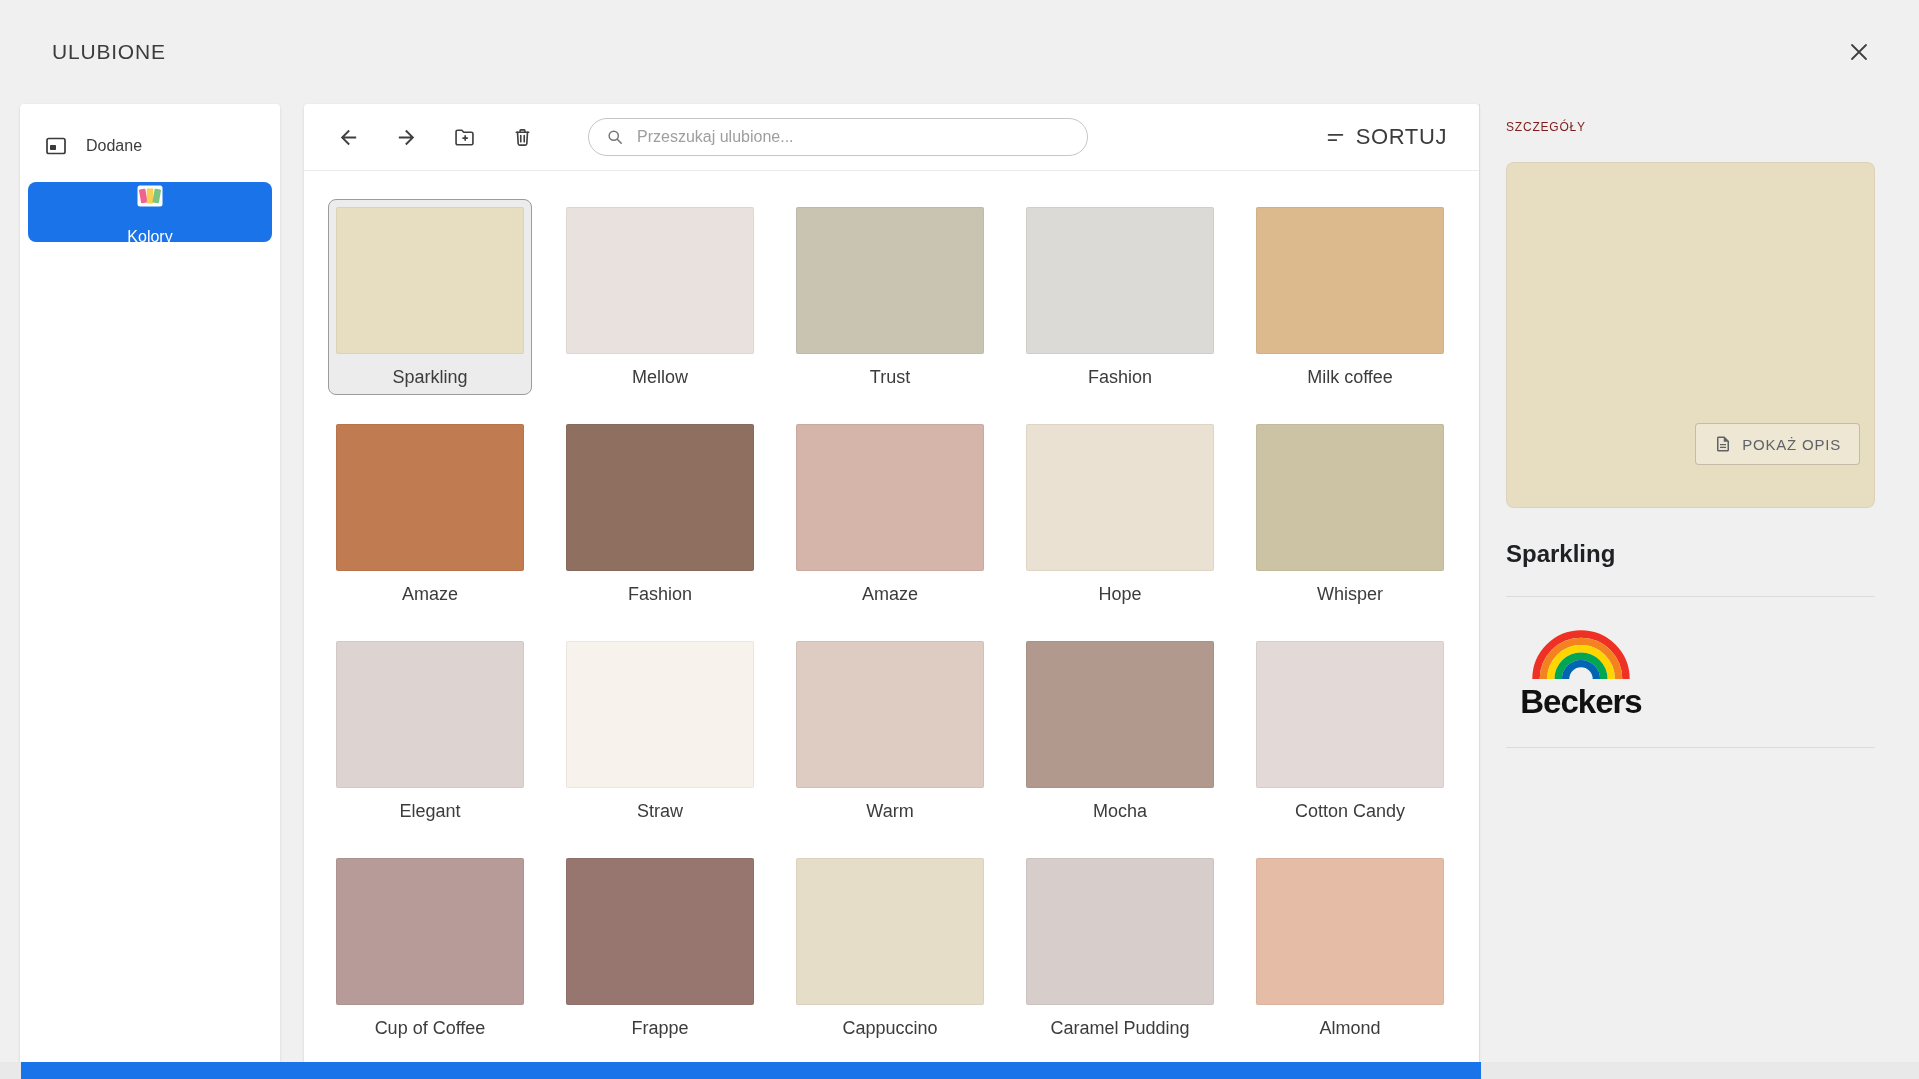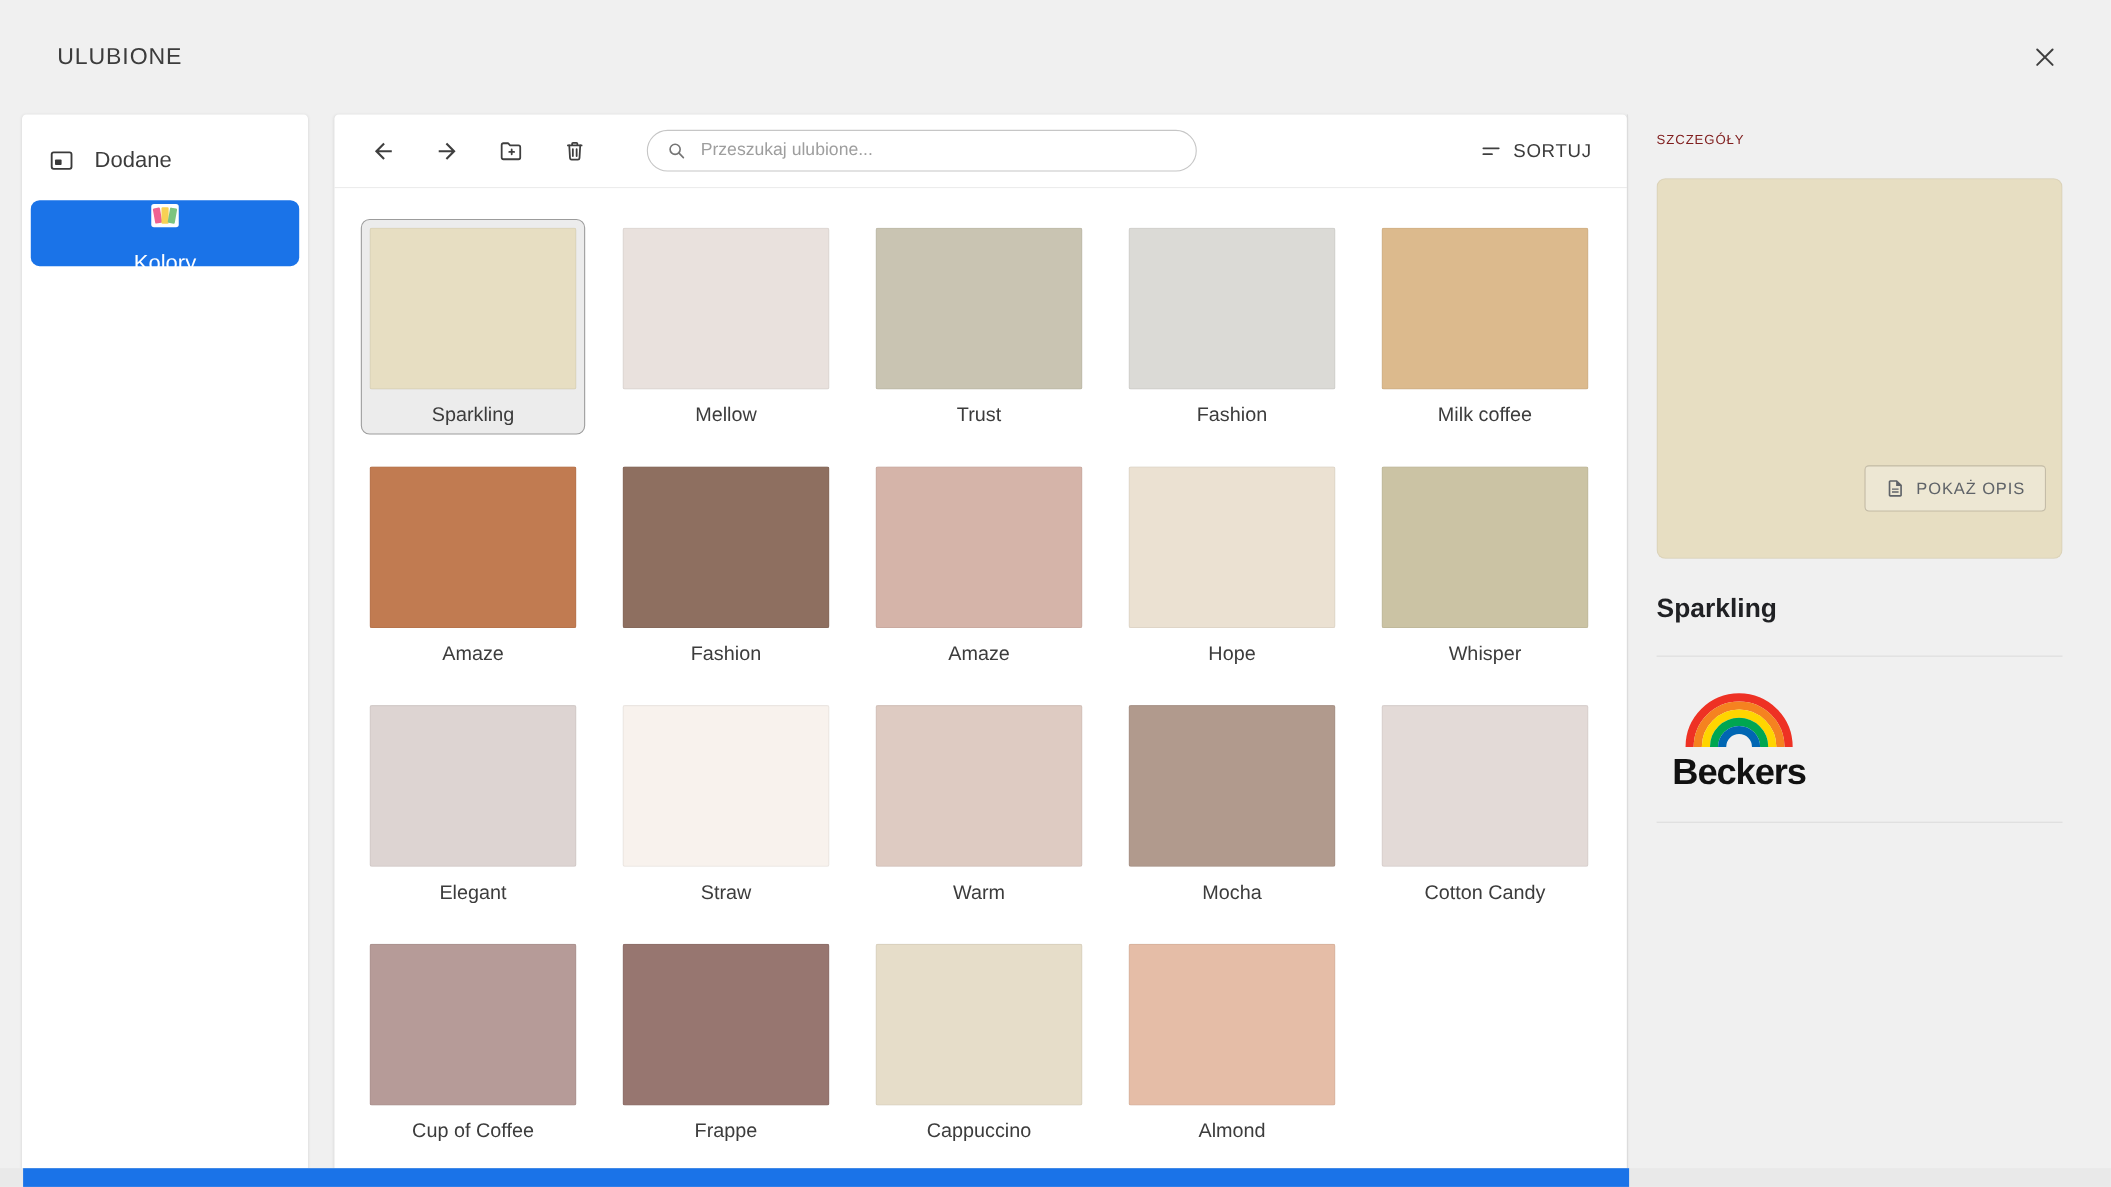--- a/index.html
+++ b/index.html
@@ -11,32 +11,32 @@
   
   .titlebar { flex:0 0 104px; display:flex; align-items:center; justify-content:space-between; padding:0 42px 0 52px; }
   .title { font-size:21px; font-weight:500; color:#3c3c3c; letter-spacing:0.8px; }
   .close-btn { background:none; border:none; padding:6px; cursor:pointer; line-height:0; }
 
   
   .layout { flex:1 1 auto; display:flex; align-items:stretch; min-height:0; }
 
   
   .sidebar { flex:0 0 260px; margin-left:20px; background:#fff; border-radius:4px 4px 0 0; box-shadow:0 1px 3px rgba(0,0,0,0.12); padding:12px 8px; }
-  .side-item { display:flex; align-items:center; gap:18px; height:60px; padding:0 16px; border-radius:8px; font-size:20px; color:#3c3c3c; cursor:pointer; margin-bottom:6px; }
+  .side-item { display:flex; align-items:center; gap:18px; height:60px; padding:0 16px; border-radius:8px; font-size:16px; color:#3c3c3c; cursor:pointer; margin-bottom:6px; }
   .side-item.active { color:#fff; }
   .side-icon { line-height:0; flex:0 0 auto; }
 
   
   .main { flex:0 0 1175px; margin-left:24px; background:#fff; border-radius:4px 4px 0 0; box-shadow:0 1px 3px rgba(0,0,0,0.12); display:flex; flex-direction:column; min-height:0; }
   .toolbar { flex:0 0 67px; display:flex; align-items:center; padding:0 26px; border-bottom:1px solid #ececec; }
   .icon-btn { width:36px; height:36px; display:flex; align-items:center; justify-content:center; background:none; border:none; border-radius:50%; padding:0; margin-right:22px; cursor:pointer; line-height:0; }
   .search { margin-left:26px; width:500px; height:38px; border:1px solid #c6c6c6; border-radius:19px; display:flex; align-items:center; gap:10px; padding:0 16px; background:#fff; }
   .search input { flex:1; border:none; outline:none; background:transparent; font-size:16px; color:#3c3c3c; font-family:inherit; }
   .search input::placeholder { color:#9e9e9e; }
-  .sort-btn { margin-left:auto; display:flex; align-items:flex-end; gap:10px; background:none; border:none; font-size:17px; color:#3c3c3c; letter-spacing:0.6px; cursor:pointer; font-family:inherit; }
+  .sort-btn { margin-left:auto; display:flex; align-items:center; gap:10px; background:none; border:none; font-size:22px; color:#3c3c3c; letter-spacing:0.6px; cursor:pointer; font-family:inherit; }
 
   .grid-wrap { flex:1 1 auto; overflow:hidden; }
   .grid { padding:28px 24px; display:grid; grid-template-columns:repeat(5, 204px); column-gap:26px; row-gap:21px; }
   .swatch-card { width:204px; padding:7px 7px 6px; border:1px solid transparent; border-radius:8px; text-align:center; cursor:pointer; }
   .swatch-card.selected { background:#ececec; border-color:#9c9c9c; }
   .swatch { height:147px; border-radius:2px; border:1px solid rgba(0,0,0,0.05); }
   .swatch-label { margin-top:13px; font-size:18px; line-height:21px; color:#3c3c3c; }
 
   
   .details { flex:1 1 auto; border-left:1px solid #dcdcdc; padding:16px 44px 0 26px; min-width:0; }
@@ -216,20 +216,24 @@
   <div class="swatch-card">
     <div class="swatch" style="background: rgb(151, 118, 112);"></div>
     <div class="swatch-label">Frappe</div>
   </div>
 
   <div class="swatch-card">
     <div class="swatch" style="background: rgb(230, 221, 201);"></div>
     <div class="swatch-label">Cappuccino</div>
   </div>
 
+  <div class="swatch-card">
+    <div class="swatch" style="background: rgb(215, 205, 202);"></div>
+    <div class="swatch-label">Caramel Pudding</div>
+  </div>
 
   <div class="swatch-card">
     <div class="swatch" style="background: rgb(229, 189, 167);"></div>
     <div class="swatch-label">Almond</div>
   </div>
 </div>
       </div>
     </main>
 
     <aside class="details">

